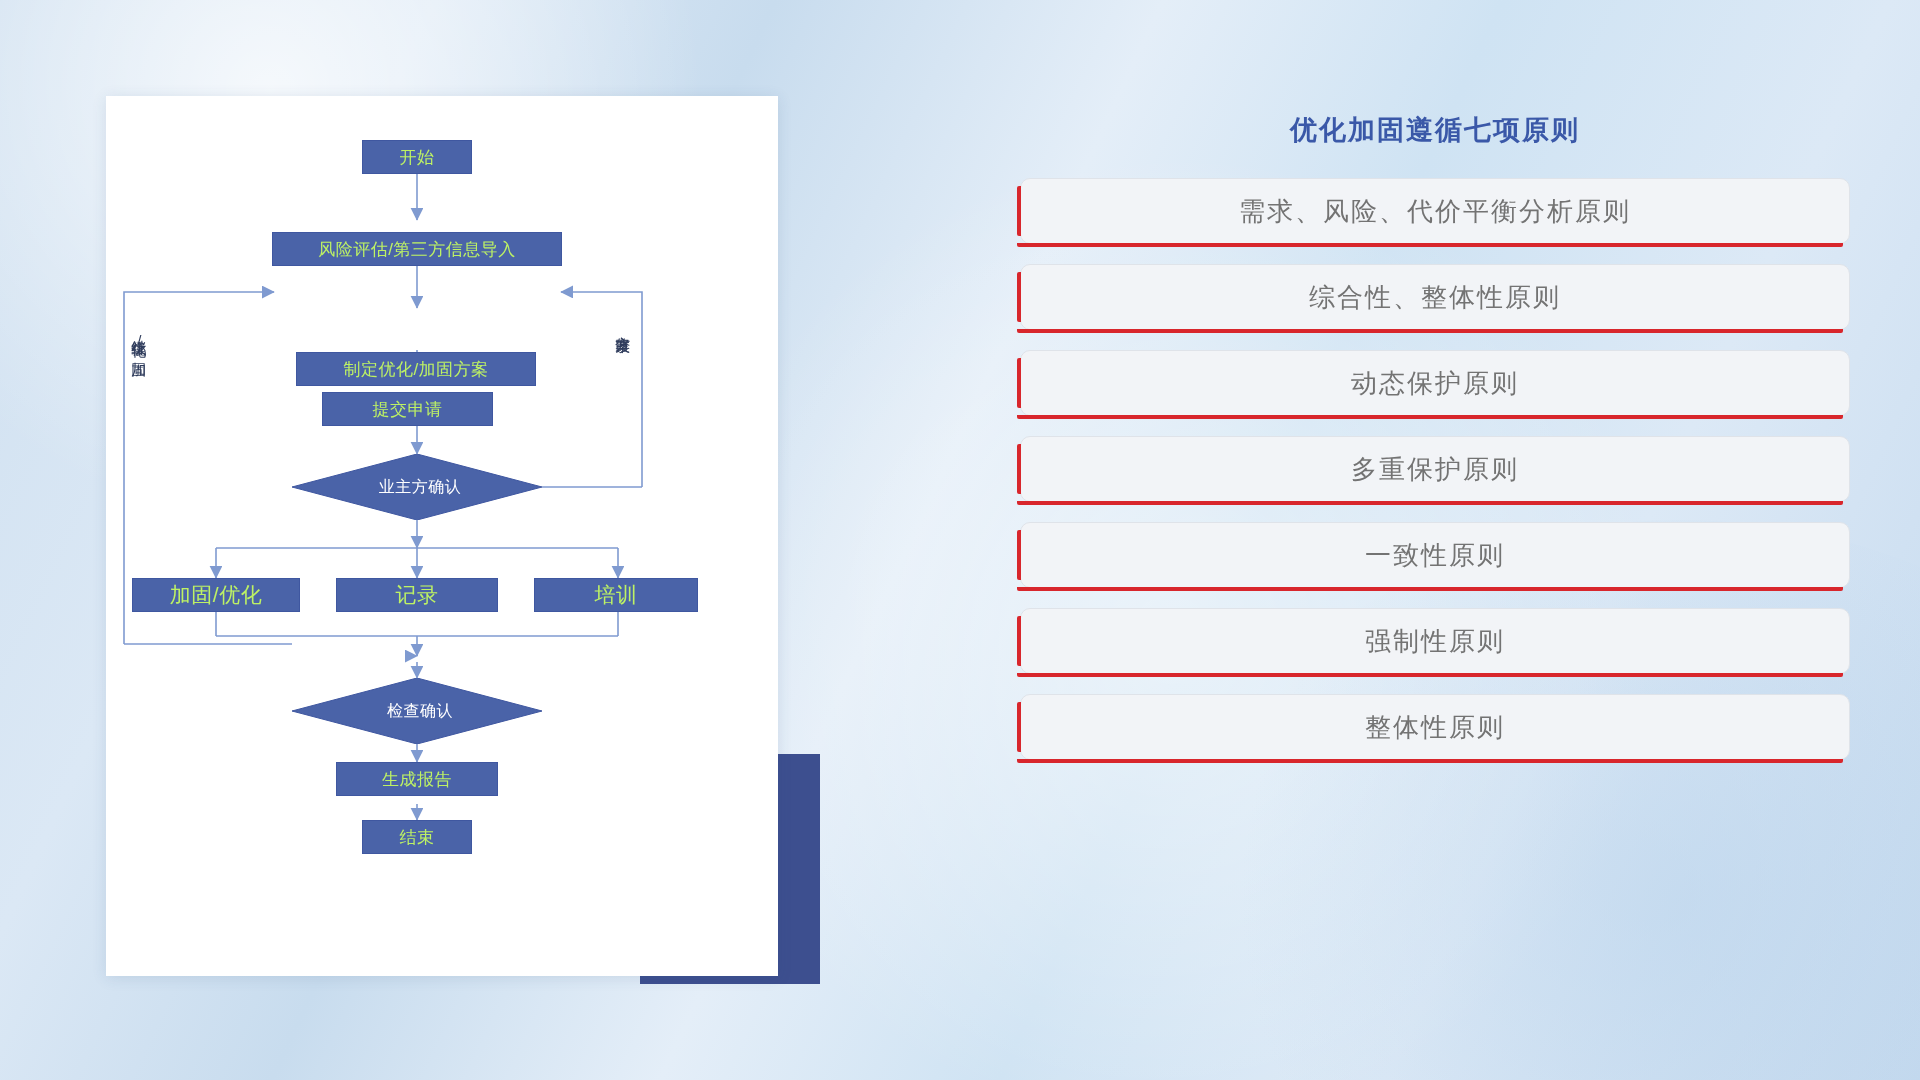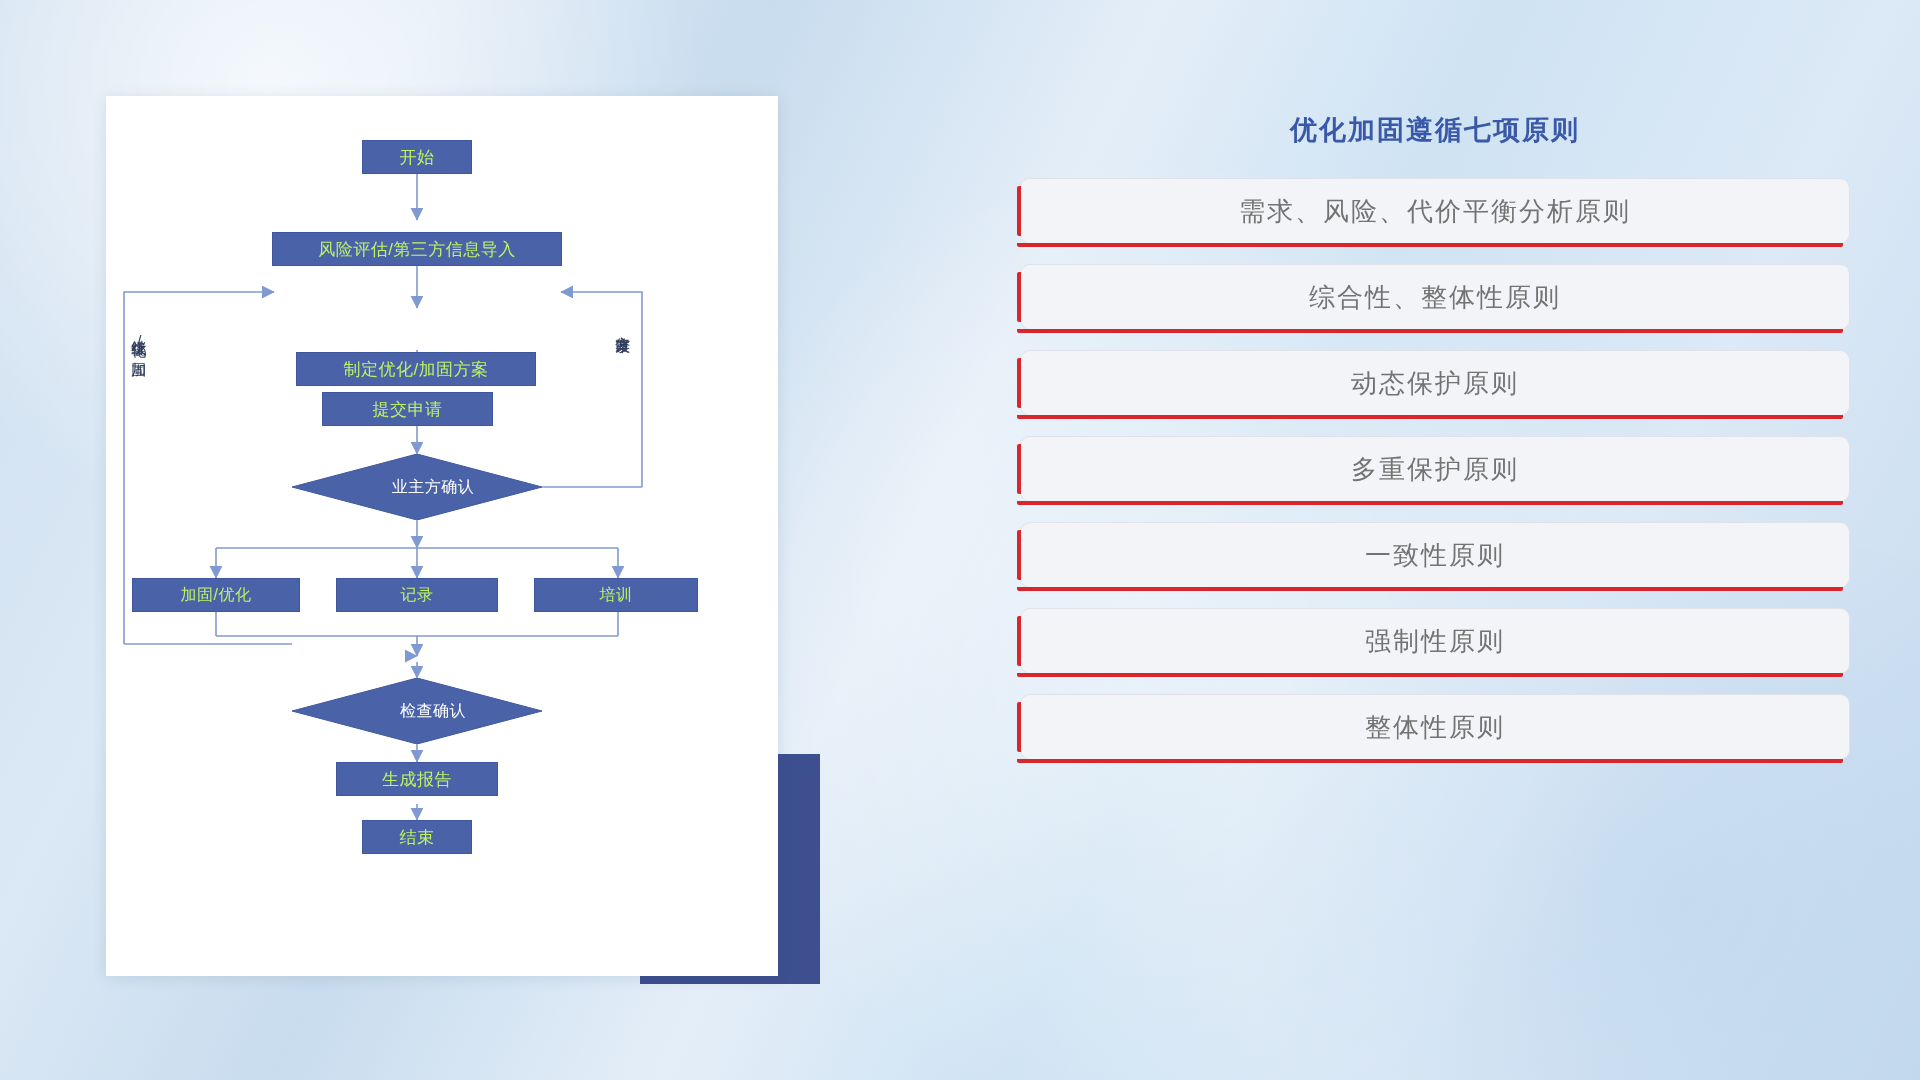--- a/index.html
+++ b/index.html
@@ -75,29 +75,29 @@
     align-items: center;
     justify-content: center;
     color: #bef264;
     font-size: 17px;
     letter-spacing: .5px;
     background: #4a63a8;
     border: 1px solid #3f57a0;
     white-space: nowrap;
     z-index: 3;
   }
-  .node.small { font-size: 16px; }
+  .node.small { font-size: 21px; }
 
   .diamond {
     position: absolute;
     z-index: 3;
   }
   .diamond .dlabel {
     position: absolute;
-    left: 16px; top: 0;
+    left: 3px; top: 0;
     width: 100%; height: 100%;
     display: flex;
     align-items: center;
     justify-content: center;
     color: #ffffff;
     font-size: 16px;
     letter-spacing: .5px;
     white-space: nowrap;
   }
 

